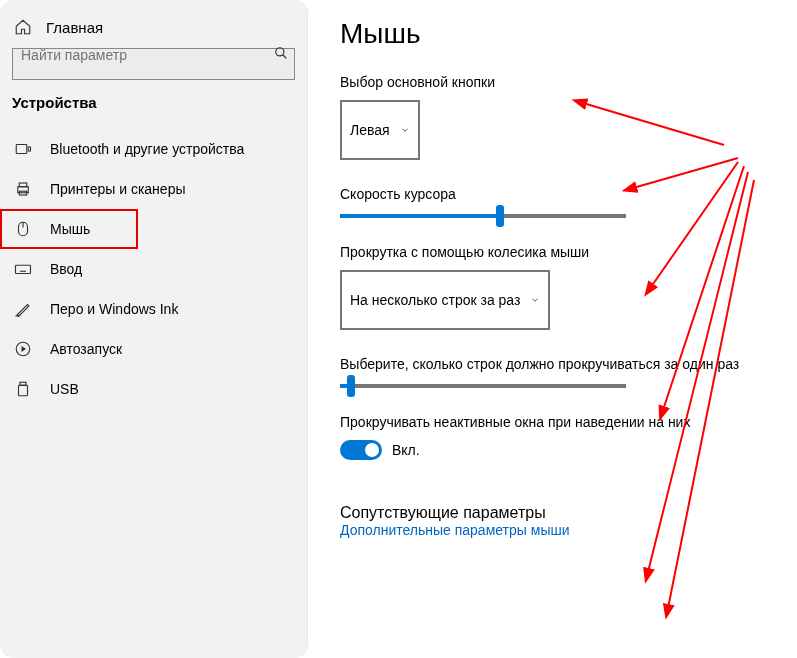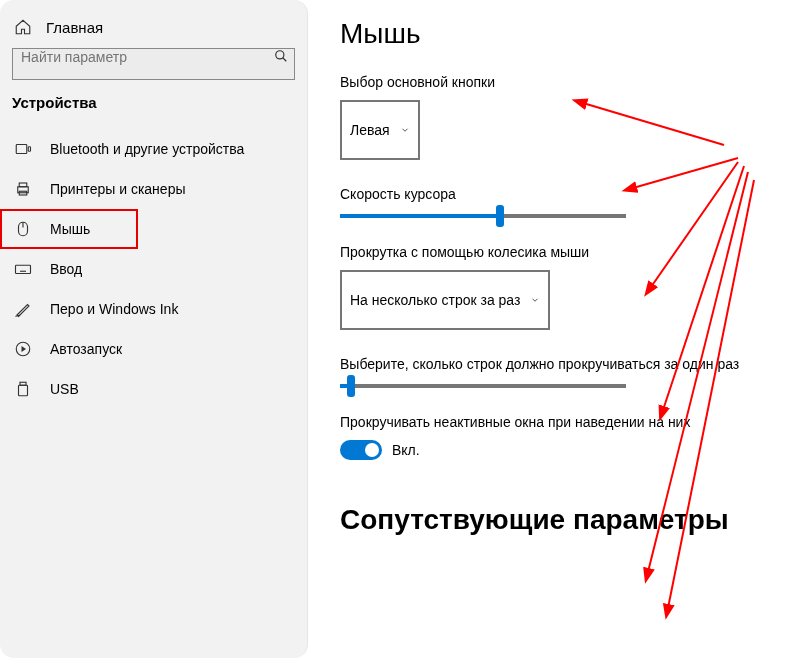--- a/index.html
+++ b/index.html
@@ -27,22 +27,22 @@
     gap: 14px;
     cursor: pointer;
   }
   .home-row .label { font-size: 15px; }
   .search-box {
     margin: 4px 12px 14px 12px;
     border: 1px solid #888;
     background: #ececec;
     height: 32px;
     display: flex;
-    align-items: flex-start;
-    padding: 0 6px 9px 8px;
+    align-items: flex-end;
+    padding: 0 6px 16px 8px;
   }
   .search-box input {
     flex: 1;
     border: none;
     background: transparent;
     outline: none;
     font-size: 14px;
     color: #333;
   }
   .section-title {
@@ -129,22 +129,22 @@
   .toggle .knob {
     position: absolute;
     right: 3px;
     top: 3px;
     width: 14px;
     height: 14px;
     background: #fff;
     border-radius: 50%;
   }
   h2 {
-    font-size: 28px;
-    font-weight: 700;
+    font-size: 16px;
+    font-weight: 400;
     margin-top: 44px;
   }
   .link {
     color: #0067c0;
     font-size: 14px;
     margin-bottom: 12px;
     cursor: pointer;
   }
   .arrows-svg {
     position: absolute;
@@ -301,20 +301,21 @@
     <div class="group-label">Прокручивать неактивные окна при наведении на них</div>
     <div class="toggle-row">
       <div class="toggle">
           <div class="knob"></div>
         </div>
       <span>Вкл.</span>
     </div>
   </div>
 
   <h2>Сопутствующие параметры</h2>
+  <div class="link">Дополнительные параметры мыши</div>
 
   <svg class="arrows-svg" width="489" height="658">
     <defs>
       <marker id="ah" markerWidth="10" markerHeight="10" refX="2" refY="3" orient="auto">
         <path d="M0,0 L0,6 L8,3 Z" fill="#ff0000"></path>
       </marker>
     </defs>
     <g stroke="#ff0000" stroke-width="2" fill="none" marker-end="url(#ah)">
       <line x1="416" y1="145" x2="275" y2="103"></line>
       <line x1="430" y1="158" x2="325" y2="188"></line>

